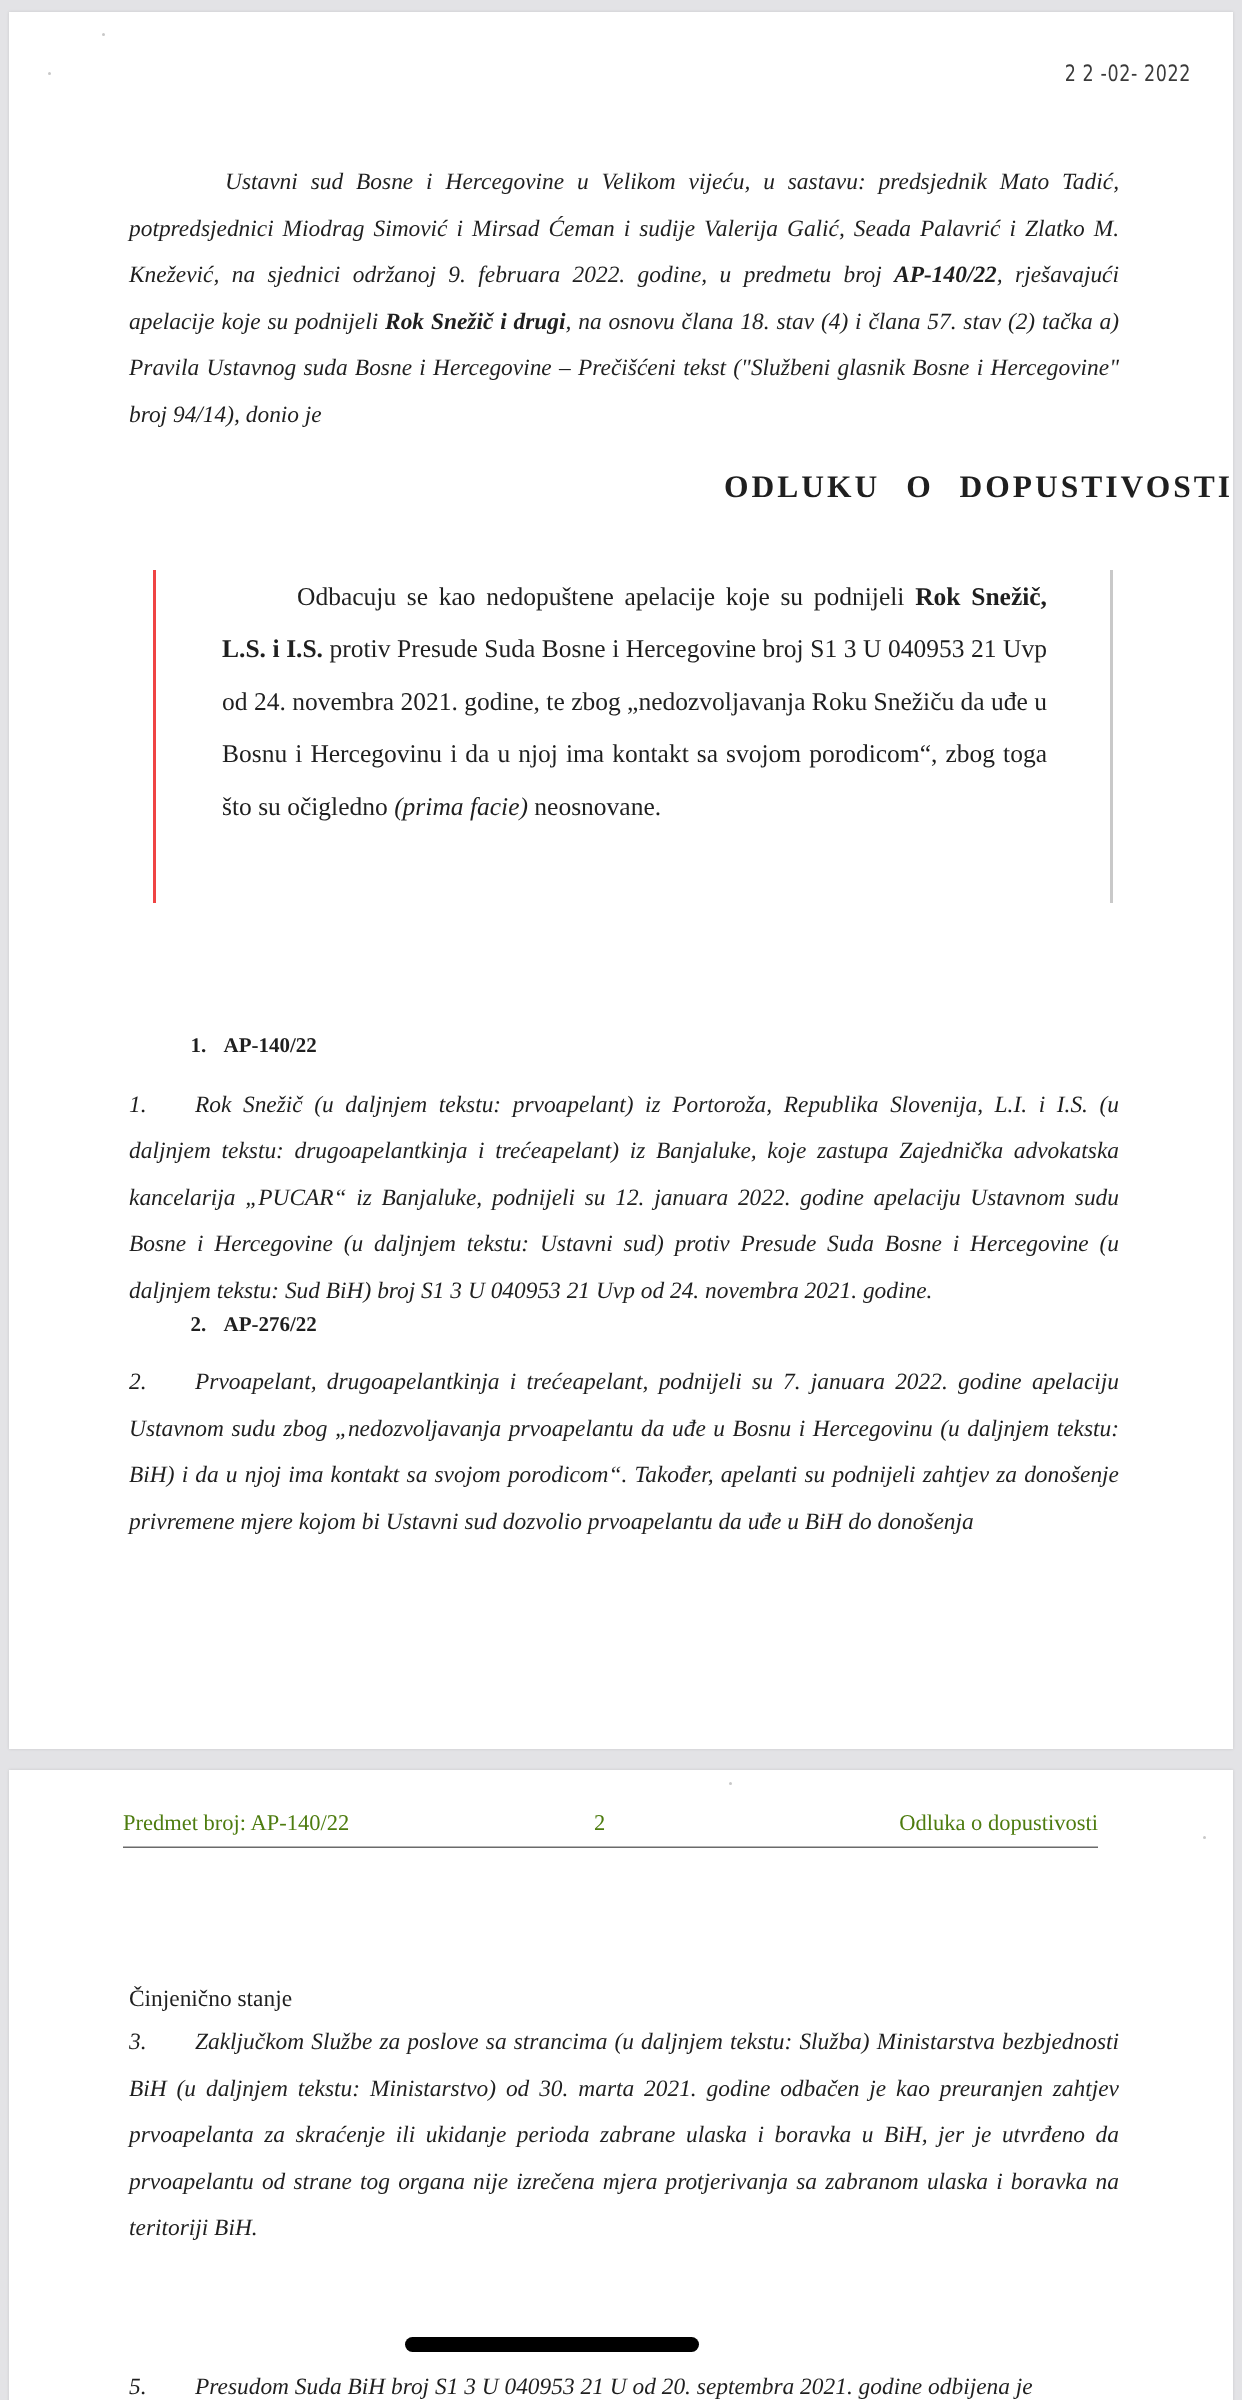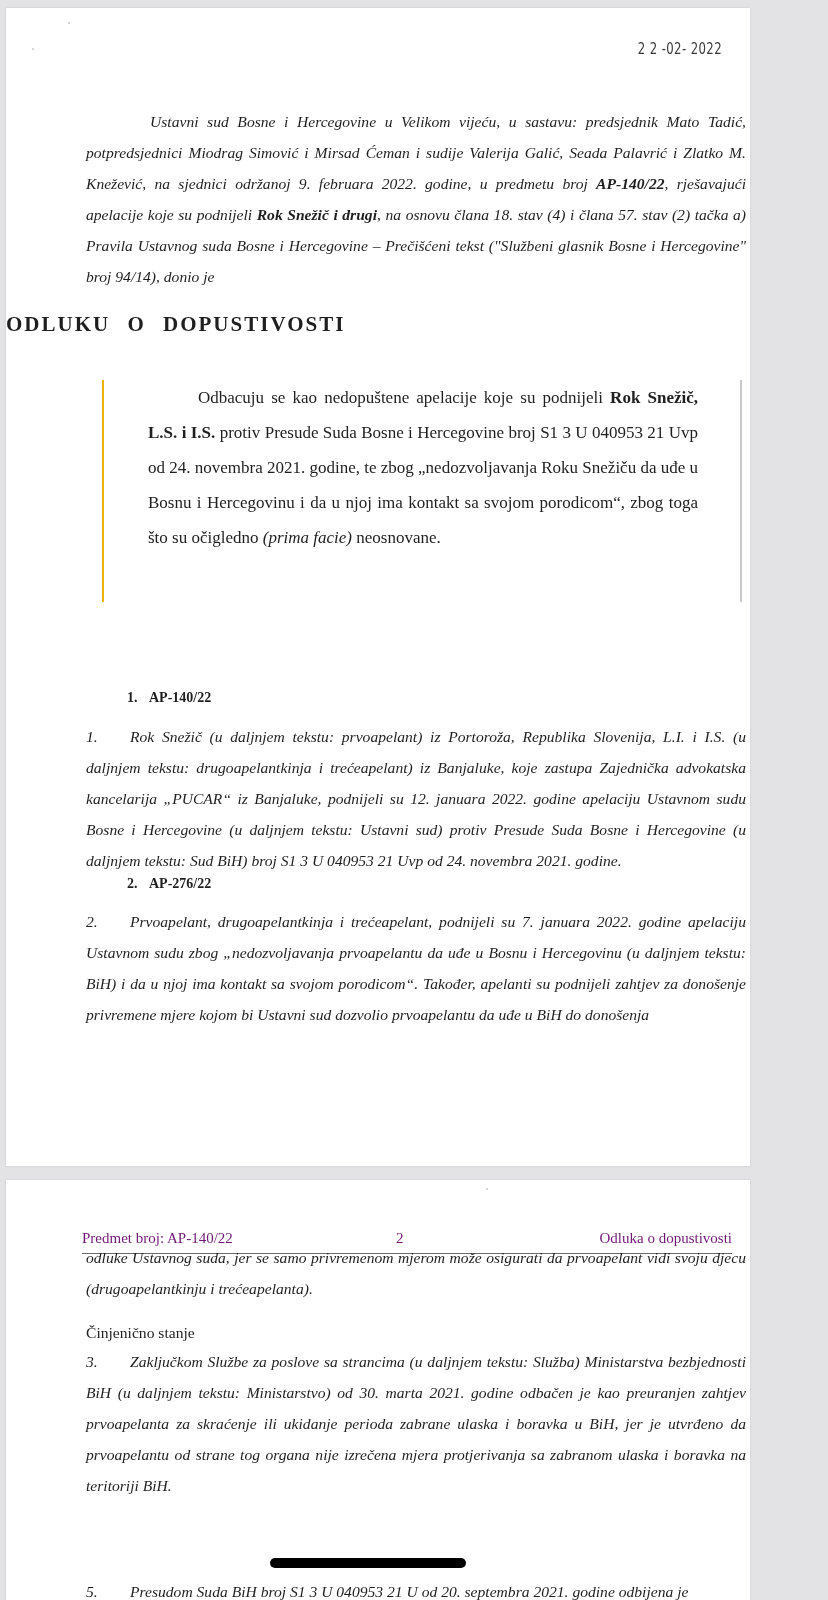--- a/index.html
+++ b/index.html
@@ -2,21 +2,21 @@
 <html><head>
 <meta charset="utf-8">
 <style>
   * { box-sizing: border-box; margin: 0; padding: 0; }
   html, body { width: 828px; height: 1600px; overflow: hidden; background: #e3e3e6; }
   body { position: relative; font-family: "Liberation Serif", serif; color: #1f1f1f; }
 
   .page {
     position: absolute;
     left: 6px;
-    width: 744px;
+    width: 816px;
     background: #ffffff;
     box-shadow: 0 0 2px rgba(0,0,0,0.12);
     overflow: hidden;
   }
   #page1 { top: 8px; height: 1158px; }
   #page2 { top: 1180px; height: 440px; }
 
   .stamp-date {
     position: absolute;
     right: 28px;
@@ -39,34 +39,34 @@
     text-align: justify;
     font-style: italic;
   }
   .indent { text-indent: 64px; }
   b { font-weight: bold; }
   i { font-style: italic; }
 
   .heading-main {
     position: absolute;
     left: 0; right: 0;
-    text-align: left;
+    text-align: right;
     font-weight: bold;
     font-size: 21px;
     letter-spacing: 2px;
   }
   .heading-main .gap { display: inline-block; width: 10px; }
 
   .decision-box {
     position: absolute;
     left: 96px;
     width: 640px;
     top: 372px;
     height: 222px;
-    border-left: 2px solid #eab308;
+    border-left: 2px solid #ef4444;
     border-right: 2px solid #c9c9c9;
   }
   .decision-text {
     position: absolute;
     left: 44px;
     width: 550px;
     top: 0;
     font-size: 17px;
     line-height: 35px;
     text-align: justify;
@@ -84,22 +84,21 @@
   .numpara .num { display: inline-block; width: 44px; text-indent: 0; }
 
   .running-header {
     position: absolute;
     left: 76px;
     width: 650px;
     top: 22px;
     height: 30px;
     border-bottom: 1.5px solid #6a6a6a;
     font-size: 15px;
-    color: #701a75;
-    margin-top: 22px;
+    color: #4d7c0f;
   }
   .running-header .left { position: absolute; left: 0; top: 6px; }
   .running-header .center { position: absolute; left: 314px; top: 6px; }
   .running-header .right { position: absolute; right: 0; top: 6px; text-align: right; }
 
   .subhead {
     position: absolute;
     left: 80px;
     font-weight: normal;
     font-size: 15.6px;
@@ -145,21 +144,20 @@
 <div class="page" id="page2">
   <span class="speck" style="left:480px;top:8px;"></span>
   <span class="speck" style="left:796px;top:44px;"></span>
 
   <div class="running-header">
     <span class="left">Predmet broj: AP-140/22</span>
     <span class="center">2</span>
     <span class="right">Odluka o dopustivosti</span>
   </div>
 
-  <p class="para" style="top:62px;">odluke Ustavnog suda, jer se samo privremenom mjerom može osigurati da prvoapelant vidi svoju djecu (drugoapelantkinju i trećeapelanta).</p>
 
   <div class="subhead" style="top:144px;">Činjenično stanje</div>
 
   <p class="para numpara" style="top:166px;"><span class="num">3.</span><span>Zaključkom Službe za poslove sa strancima (u daljnjem tekstu: Služba) Ministarstva bezbjednosti BiH (u daljnjem tekstu: Ministarstvo) od 30. marta 2021. godine odbačen je kao preuranjen zahtjev prvoapelanta za skraćenje ili ukidanje perioda zabrane ulaska i boravka u BiH, jer je utvrđeno da prvoapelantu od strane tog organa nije izrečena mjera protjerivanja sa zabranom ulaska i boravka na teritoriji BiH.</span></p>
 
 
   <div class="redaction"></div>
 
   <p class="para numpara" style="top:396px;"><span class="num">5.</span><span>Presudom Suda BiH broj S1 3 U 040953 21 U od 20. septembra 2021. godine odbijena je</span></p>
 </div>

